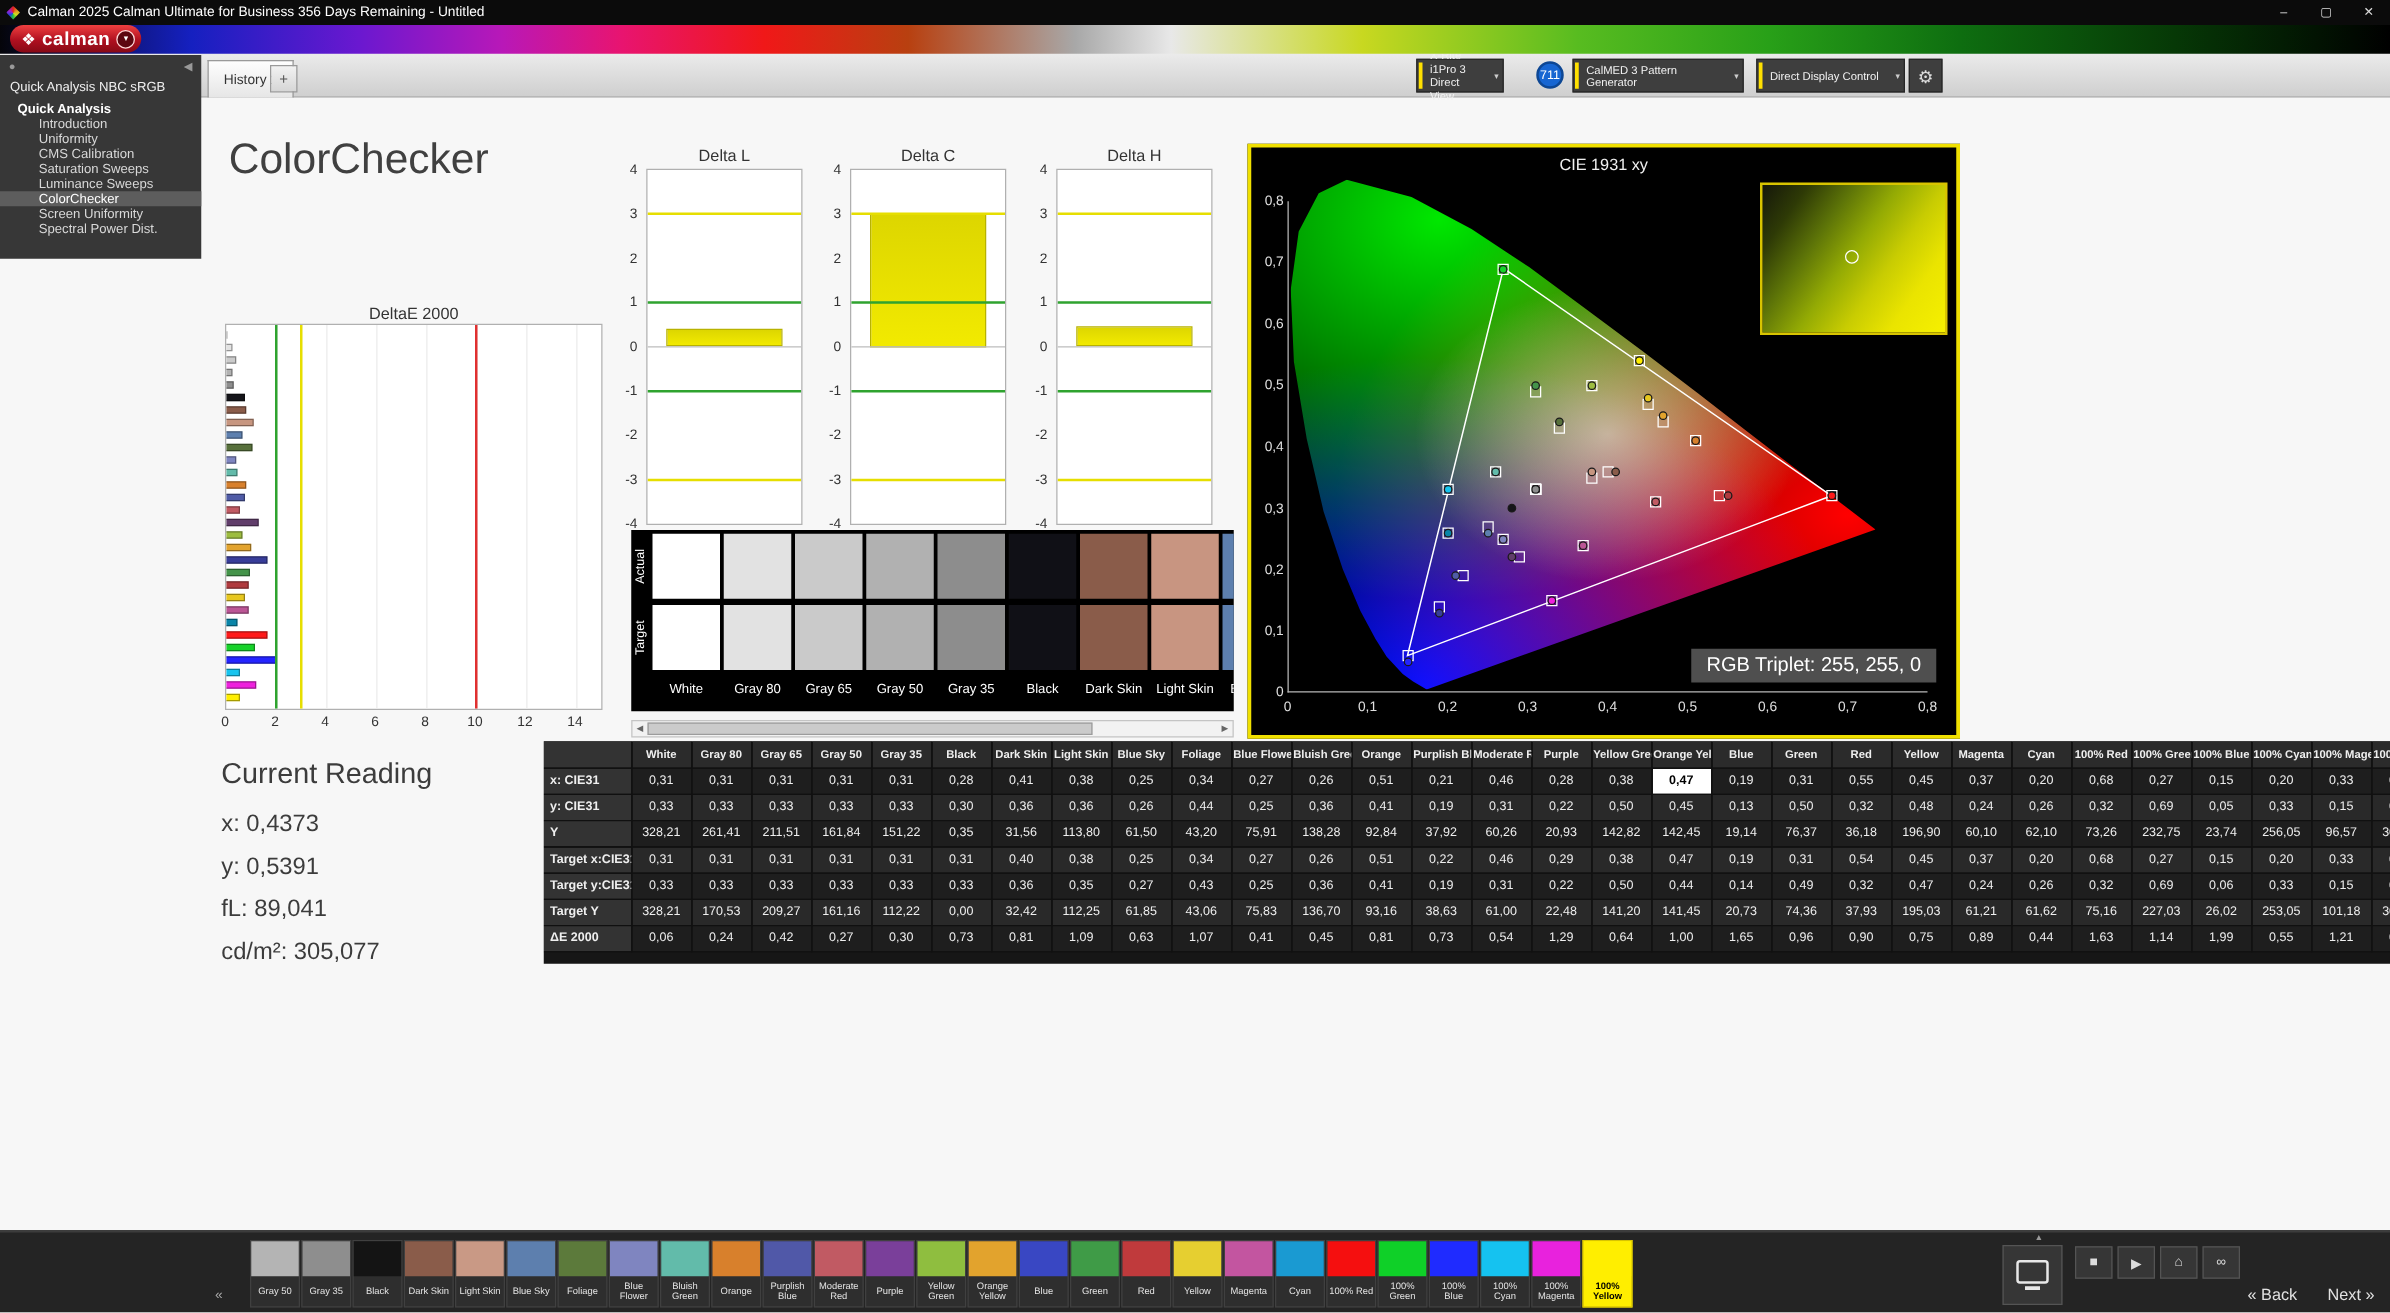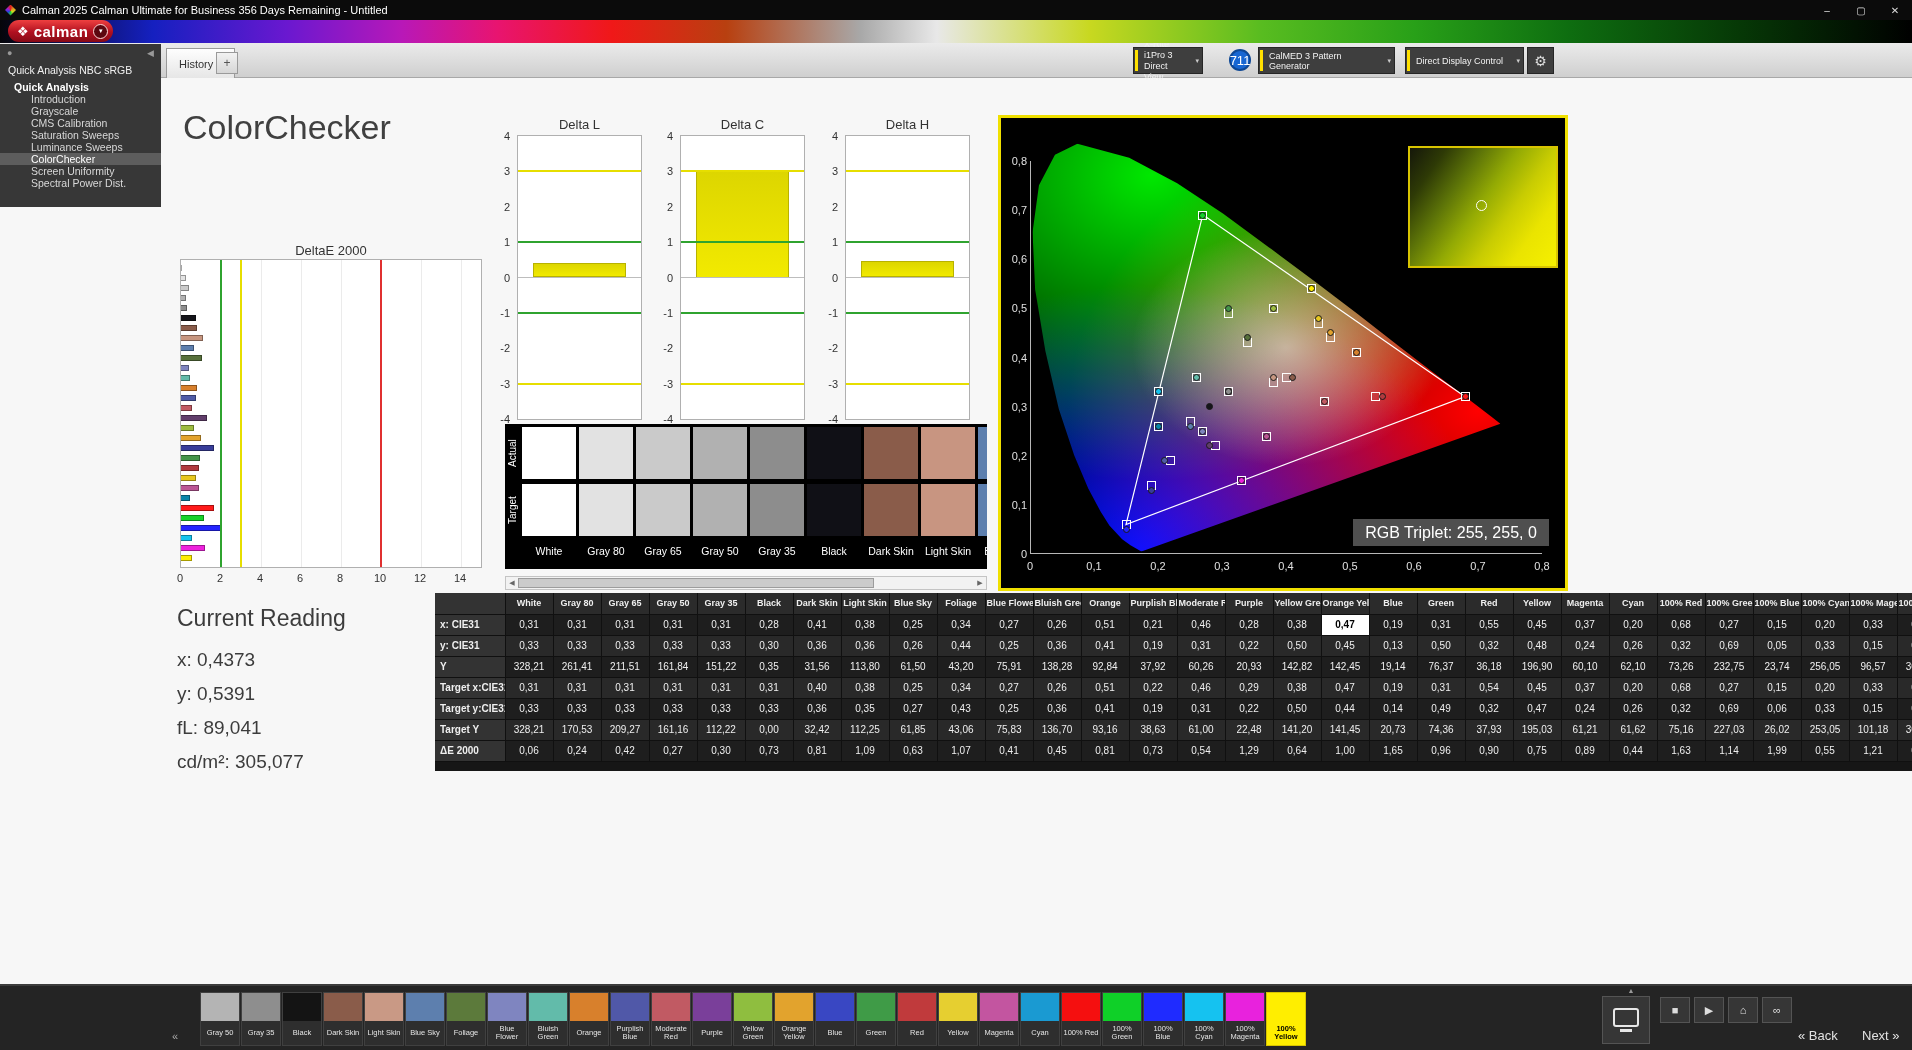--- a/index.html
+++ b/index.html
@@ -18,21 +18,21 @@
 #logo .dd{width:15px;height:15px;border-radius:50%;background:#5c0710;border:1px solid #ffd8d8;display:flex;align-items:center;justify-content:center;font-size:7px;color:#fff}
 
 #tabbar{position:absolute;left:0;top:43px;width:1912px;height:35px;background:linear-gradient(180deg,#ebebeb,#cfcfcf);border-bottom:1px solid #a8a8a8;z-index:1}
 #tab-history{position:absolute;left:166px;top:48px;height:30px;padding:0 12px;background:linear-gradient(180deg,#fefefe,#e6e6e6);border:1px solid #9a9a9a;border-bottom:none;font-size:11px;color:#333;display:flex;align-items:center;z-index:2}
 #tab-add{position:absolute;left:216px;top:52px;width:22px;height:22px;background:linear-gradient(180deg,#f2f2f2,#d6d6d6);border:1px solid #9a9a9a;font-size:12px;color:#555;display:flex;align-items:center;justify-content:center;z-index:2}
 .devbox{position:absolute;top:47px;height:27px;background:#3e3e3e;border:1px solid #262626;color:#f2f2f2;display:flex;align-items:center;padding:0 16px 0 10px;font-size:9px;z-index:2}
 .devbox:before{content:"";position:absolute;left:1px;top:2px;bottom:2px;width:3px;background:#ffe000}
 .devbox .dd{position:absolute;right:3px;font-size:7px;color:#ccc}
 #devbox-meter{left:1133px;width:70px}
 #devbox-meter .two div{line-height:11px}
-#badge-711{position:absolute;left:1229px;top:49px;width:22px;height:22px;border-radius:50%;background:#1766d2;border:2px solid #0d4794;color:#fff;font-size:13px;display:flex;align-items:center;justify-content:center;z-index:2}
+#badge-711{position:absolute;left:1229px;top:49px;width:22px;height:22px;border-radius:50%;background:#1766d2;border:2px solid #0d4794;color:#fff;font-size:10px;display:flex;align-items:center;justify-content:center;z-index:2}
 #devbox-pattern{left:1258px;width:137px}
 #devbox-display{left:1405px;width:119px}
 #gear-btn{position:absolute;left:1527px;top:47px;width:27px;height:27px;background:#3e3e3e;border:1px solid #262626;color:#ddd;font-size:14px;display:flex;align-items:center;justify-content:center;z-index:2}
 
 #main-bg{position:absolute;left:0;top:78px;width:1912px;height:906px;background:#f7f7f7}
 
 #treepanel{position:absolute;left:0;top:44px;width:161px;height:163px;background:#373737;color:#ddd;z-index:3}
 #tree-top{display:flex;justify-content:space-between;align-items:center;height:18px;padding:0 7px;color:#999;font-size:9px}
 #tree-title{font-size:10.5px;color:#f0f0f0;padding:2px 8px 5px}
 .tree-item{font-size:10.5px;line-height:12px;height:12px;color:#d8d8d8;white-space:nowrap;overflow:hidden}
@@ -154,21 +154,21 @@
 
 <div id="treepanel">
   <div id="tree-top">
     <span>●</span>
     <span>◀</span>
   </div>
   <div id="tree-title">Quick Analysis NBC sRGB</div>
   <div id="tree">
       <div class="tree-item lvl0">Quick Analysis</div>
       <div class="tree-item lvl1">Introduction</div>
-      <div class="tree-item lvl1">Grayscale</div>
+      <div class="tree-item lvl1">Uniformity</div>
       <div class="tree-item lvl1">CMS Calibration</div>
       <div class="tree-item lvl1">Saturation Sweeps</div>
       <div class="tree-item lvl1">Luminance Sweeps</div>
       <div class="tree-item lvl1 selected">ColorChecker</div>
       <div class="tree-item lvl1">Screen Uniformity</div>
       <div class="tree-item lvl1">Spectral Power Dist.</div>
     </div>
 </div>
 
 <div id="cc-title">ColorChecker</div>
@@ -323,20 +323,21 @@
     <div class="sw" style="left: 473px; top: 60px; background: rgb(93, 127, 174);"></div>
     <div class="sw-label" style="left: 471px;">Blue Sky</div>
   </div>
 <div id="swatch-scroll">
   <span class="arr" style="left:0">◀</span>
   <span class="arr" style="right:0">▶</span>
   <div id="scroll-thumb"></div>
 </div>
 
 <div id="cie">
+  <div id="cie-title">CIE 1931 xy</div>
   <svg id="cie-svg" viewBox="0 0 800 850" preserveAspectRatio="none">
     <defs>
       <clipPath id="hs-clip">
         <path d="M174 845 L157 832 L144 820 L124 792 L110 763 L91 717 L69 649 L45 555 L24 437 L8 312 L4 195 L14 100 L39 38 L74 16 L155 44 L230 96 L302 158 L373 226 L444 295 L513 363 L575 426 L627 478 L666 516 L692 542 L719 569 L735 585 Z"></path>
       </clipPath>
       <radialGradient id="gG" gradientUnits="userSpaceOnUse" cx="190" cy="80" r="620">
         <stop offset="0" stop-color="#00e800"></stop>
           <stop offset="1" stop-color="#000000"></stop>
       </radialGradient>
       <radialGradient id="gR" gradientUnits="userSpaceOnUse" cx="700" cy="560" r="640">

